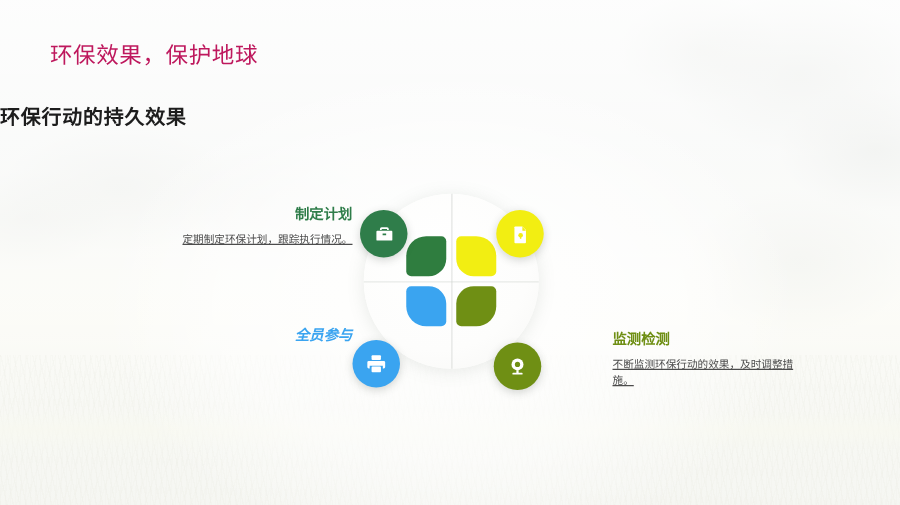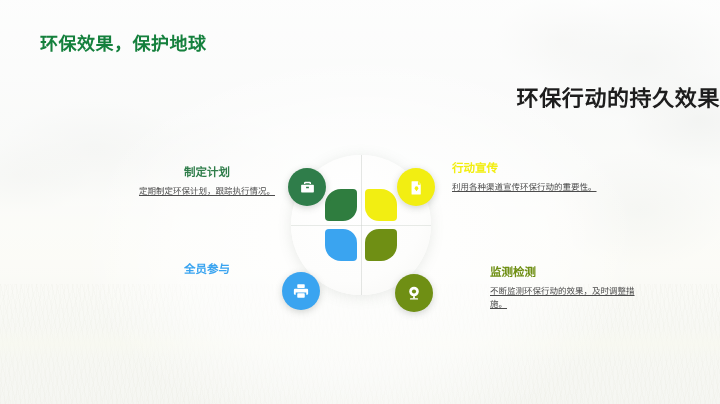--- a/index.html
+++ b/index.html
@@ -88,31 +88,31 @@
     inset: 0;
     background: radial-gradient(ellipse 330px 230px at 360px 245px, rgba(255,255,255,0.92) 0%, rgba(255,255,255,0.55) 55%, rgba(255,255,255,0) 85%);
   }
 
   
   .kicker {
     position: absolute;
     left: 40px;
     top: 29px;
     font-size: 18px;
-    font-weight: bold;
+    font-weight: normal;
     letter-spacing: .5px;
-    color: #15803d;
+    color: #be185d;
     white-space: nowrap;
   }
   .main-title {
     position: absolute;
     left: 0; right: 0;
     top: 80px;
-    text-align: right;
-    font-size: 22px;
+    text-align: left;
+    font-size: 16px;
     font-weight: bold;
     letter-spacing: .6px;
     color: #1d1d1d;
   }
 
   
   .diagram {
     position: absolute;
     left: 285px;
     top: 146px;
@@ -189,21 +189,21 @@
     font-weight: bold;
     line-height: 1.2;
     margin-bottom: 5px;
   }
   .block .b-desc {
     font-size: 8.5px;
     line-height: 1.55;
     color: #4c4c4c;
     text-decoration: underline;
   }
-  .block.left  { text-align: center; }
+  .block.left  { text-align: right; }
   .block.right { text-align: left;  }
 
   .block.b-plan    { left: 132px; top: 166px; }
   .block.b-join    { left: 132px; top: 263px; }
   .block.b-promote { left: 452px; top: 162px; }
   .block.b-monitor { left: 452px; top: 266px; margin-left: 38px; }
 </style>
 </head>
 <body>
 
@@ -272,26 +272,22 @@
       </span>
     </div>
   </div>
 
   <div class="block left b-plan">
     <div class="b-title" style="color: rgb(47, 125, 74);">制定计划</div>
     <div class="b-desc">定期制定环保计划，跟踪执行情况。</div>
   </div>
 
   <div class="block left b-join">
-    <div class="b-title" style="color: rgb(58, 164, 240);">全员参与</div>
-  </div>
-
-  <div class="block right b-promote">
-    <div class="b-title" style="color: rgb(242, 238, 18);">行动宣传</div>
-    <div class="b-desc">利用各种渠道宣传环保行动的重要性。</div>
-  </div>
+    <div class="b-title" style="color: rgb(58, 164, 240); font-style: italic;">全员参与</div>
+  </div>
+
 
   <div class="block right b-monitor">
     <div class="b-title" style="color: rgb(111, 143, 20);">监测检测</div>
     <div class="b-desc">不断监测环保行动的效果，及时调整措施。</div>
   </div>
 
 </div>
 
 </body></html>

